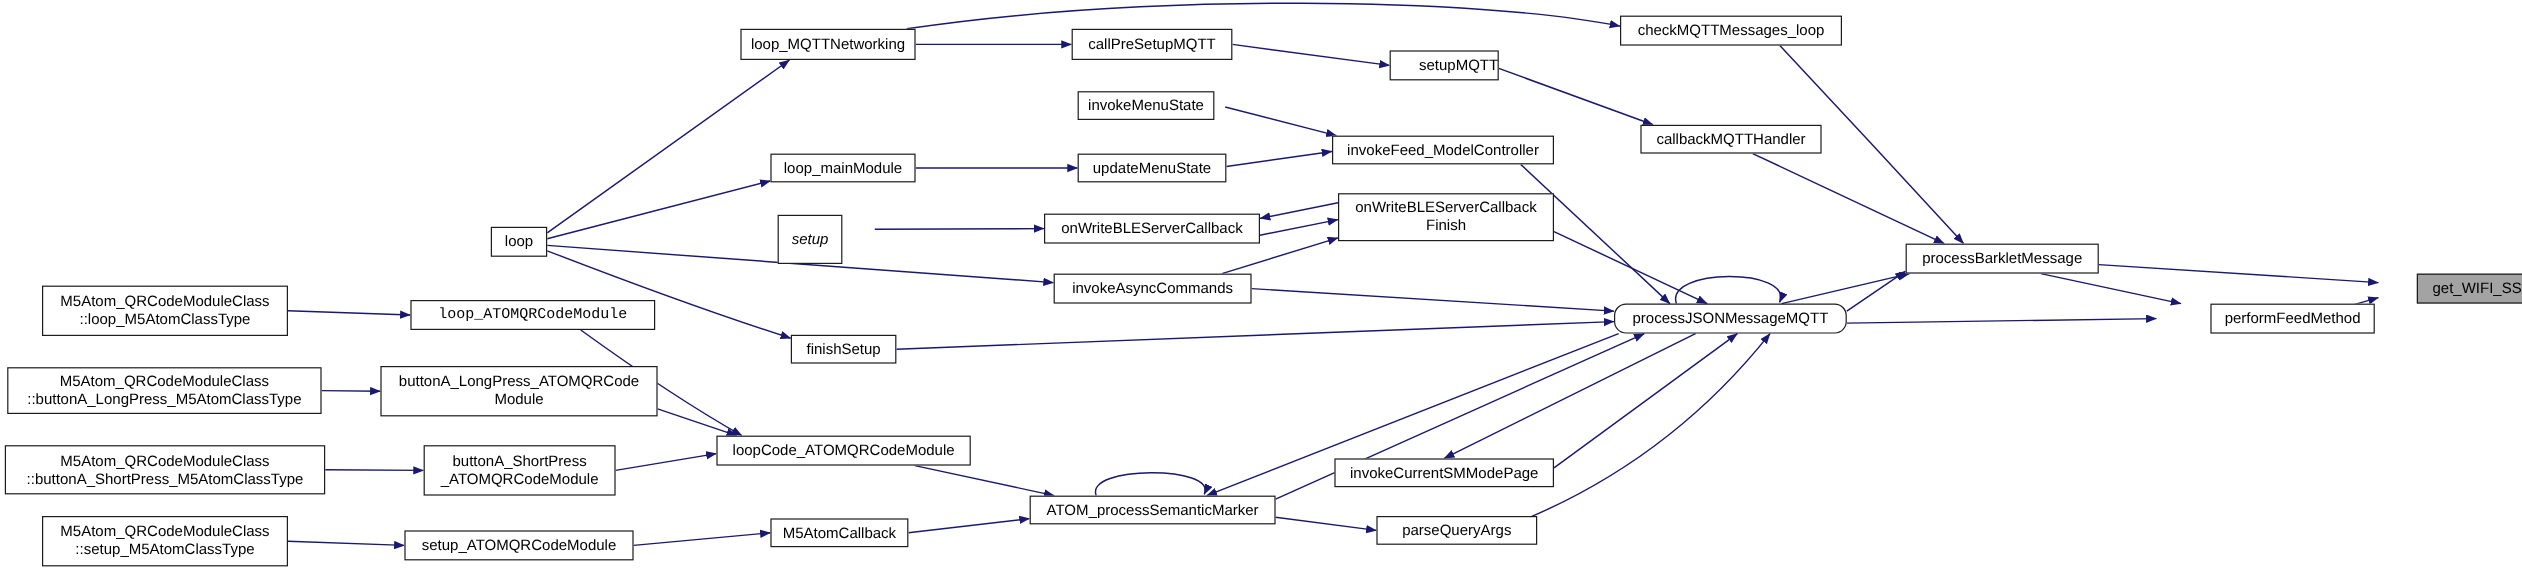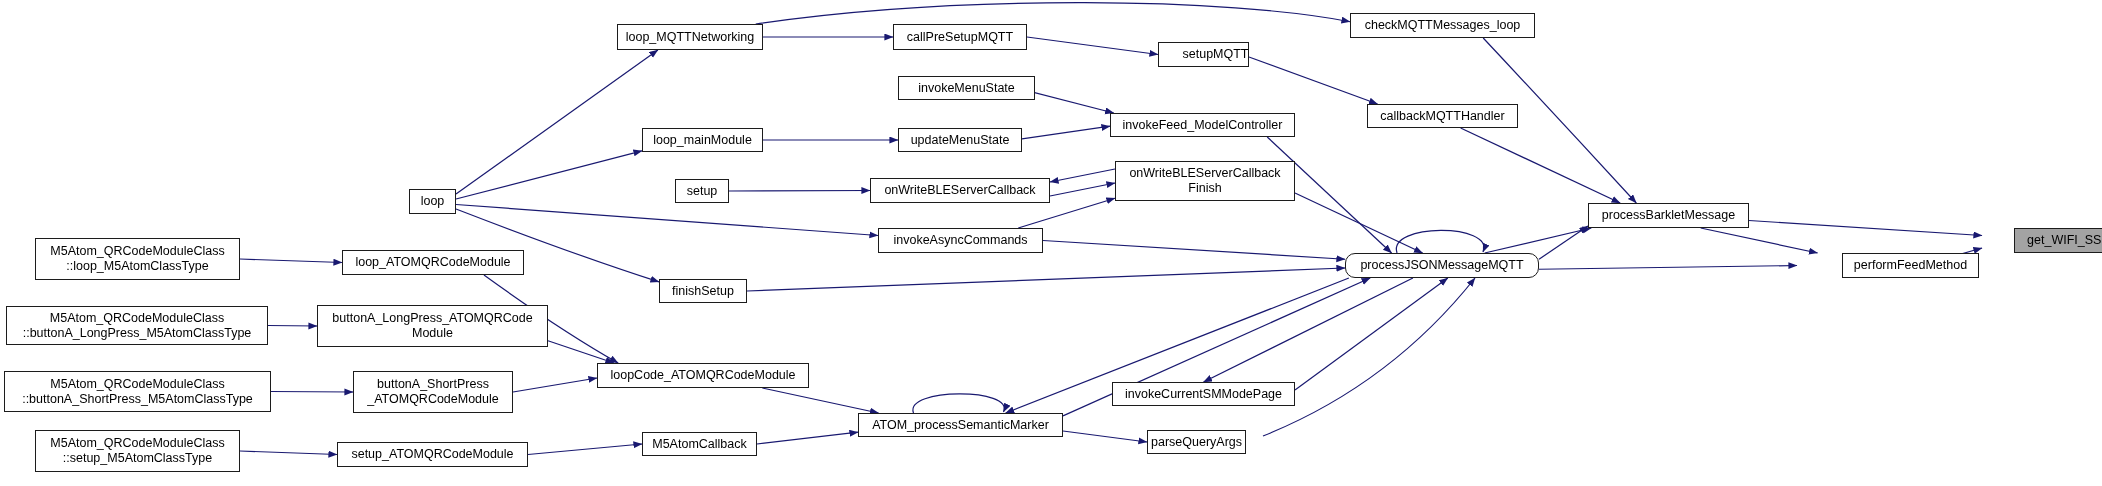--- a/index.html
+++ b/index.html
@@ -83,49 +83,49 @@
         <path d="M240,451 L337,454.5" class="edge" marker-end="url(#arrow)"></path>
         <path d="M1397,253 C1387,223.1 1495,223.1 1483,252" class="edge" marker-end="url(#arrow)"></path>
         <path d="M913.5,413 C903.5,387.7 1015.5,387.7 1003.5,412" class="edge" marker-end="url(#arrow)"></path>
       </g>
   </svg>
   <div id="node-layer">
       <div class="node" style="left: 617px; top: 24px; width: 146px; height: 26px;">loop_MQTTNetworking</div>
       <div class="node" style="left: 893px; top: 24px; width: 134px; height: 26px;">callPreSetupMQTT</div>
       <div class="node" style="left: 1158px; top: 42px; width: 91px; height: 25px; padding-left: 24px;">setupMQTT</div>
       <div class="node" style="left: 1350px; top: 13px; width: 185px; height: 25px;">checkMQTTMessages_loop</div>
-      <div class="node" style="left: 898px; top: 76px; width: 137px; height: 24px;">invokeMenuState</div>
+      <div class="node" style="left: 898px; top: 76px; width: 114px; height: 24px;">invokeMenuState</div>
       <div class="node" style="left: 1110px; top: 113px; width: 185px; height: 24px;">invokeFeed_ModelController</div>
       <div class="node" style="left: 1367px; top: 104px; width: 151px; height: 24px;">callbackMQTTHandler</div>
       <div class="node" style="left: 642px; top: 128px; width: 121px; height: 24px;">loop_mainModule</div>
       <div class="node" style="left: 898px; top: 128px; width: 124px; height: 24px;">updateMenuState</div>
-      <div class="node" style="left: 675px; top: 179px; width: 54px; height: 24px;">setup</div>
+      <div class="node" style="left: 648px; top: 179px; width: 54px; height: 41px; font-style: italic;">setup</div>
       <div class="node" style="left: 870px; top: 178px; width: 180px; height: 25px;">onWriteBLEServerCallback</div>
       <div class="node" style="left: 1115px; top: 161px; width: 180px; height: 40px;">onWriteBLEServerCallback
 Finish</div>
       <div class="node" style="left: 409px; top: 189px; width: 47px; height: 25px;">loop</div>
       <div class="node" style="left: 878px; top: 228px; width: 165px; height: 25px;">invokeAsyncCommands</div>
       <div class="node" style="left: 1588px; top: 203px; width: 161px; height: 25px;">processBarkletMessage</div>
       <div class="node highlight" style="left: 1982px; top: 228px; width: 113px; height: 25px;">get_WIFI_SSID</div>
       <div class="node" style="left: 35px; top: 238px; width: 205px; height: 42px;">M5Atom_QRCodeModuleClass
 ::loop_M5AtomClassType</div>
-      <div class="node" style="left: 342px; top: 250px; width: 182px; height: 25px;">loop_ATOMQRCodeModule</div>
+      <div class="node" style="left: 342px; top: 250px; width: 204px; height: 25px; font-family: Liberation Mono, monospace;">loop_ATOMQRCodeModule</div>
       <div class="node" style="left: 659px; top: 279px; width: 88px; height: 24px;">finishSetup</div>
       <div class="node" style="left: 1345px; top: 253px; width: 194px; height: 25px; border-radius: 10px;">processJSONMessageMQTT</div>
       <div class="node" style="left: 1797px; top: 253px; width: 137px; height: 25px; margin-left: 45px;">performFeedMethod</div>
       <div class="node" style="left: 6px; top: 306px; width: 262px; height: 39px;">M5Atom_QRCodeModuleClass
 ::buttonA_LongPress_M5AtomClassType</div>
       <div class="node" style="left: 317px; top: 305px; width: 231px; height: 42px;">buttonA_LongPress_ATOMQRCode
 Module</div>
       <div class="node" style="left: 4px; top: 371px; width: 267px; height: 41px;">M5Atom_QRCodeModuleClass
 ::buttonA_ShortPress_M5AtomClassType</div>
       <div class="node" style="left: 353px; top: 371px; width: 160px; height: 42px;">buttonA_ShortPress
 _ATOMQRCodeModule</div>
       <div class="node" style="left: 597px; top: 363px; width: 212px; height: 25px;">loopCode_ATOMQRCodeModule</div>
       <div class="node" style="left: 1112px; top: 382px; width: 183px; height: 24px;">invokeCurrentSMModePage</div>
       <div class="node" style="left: 35px; top: 430px; width: 205px; height: 42px;">M5Atom_QRCodeModuleClass
 ::setup_M5AtomClassType</div>
       <div class="node" style="left: 337px; top: 442px; width: 191px; height: 25px;">setup_ATOMQRCodeModule</div>
       <div class="node" style="left: 642px; top: 432px; width: 115px; height: 24px;">M5AtomCallback</div>
       <div class="node" style="left: 858px; top: 413px; width: 205px; height: 24px;">ATOM_processSemanticMarker</div>
-      <div class="node" style="left: 1147px; top: 430px; width: 99px; height: 24px;">parseQueryArgs</div>
+      <div class="node" style="left: 1147px; top: 430px; width: 134px; height: 24px;">parseQueryArgs</div>
     </div>
 </div>
 
 </body></html>

